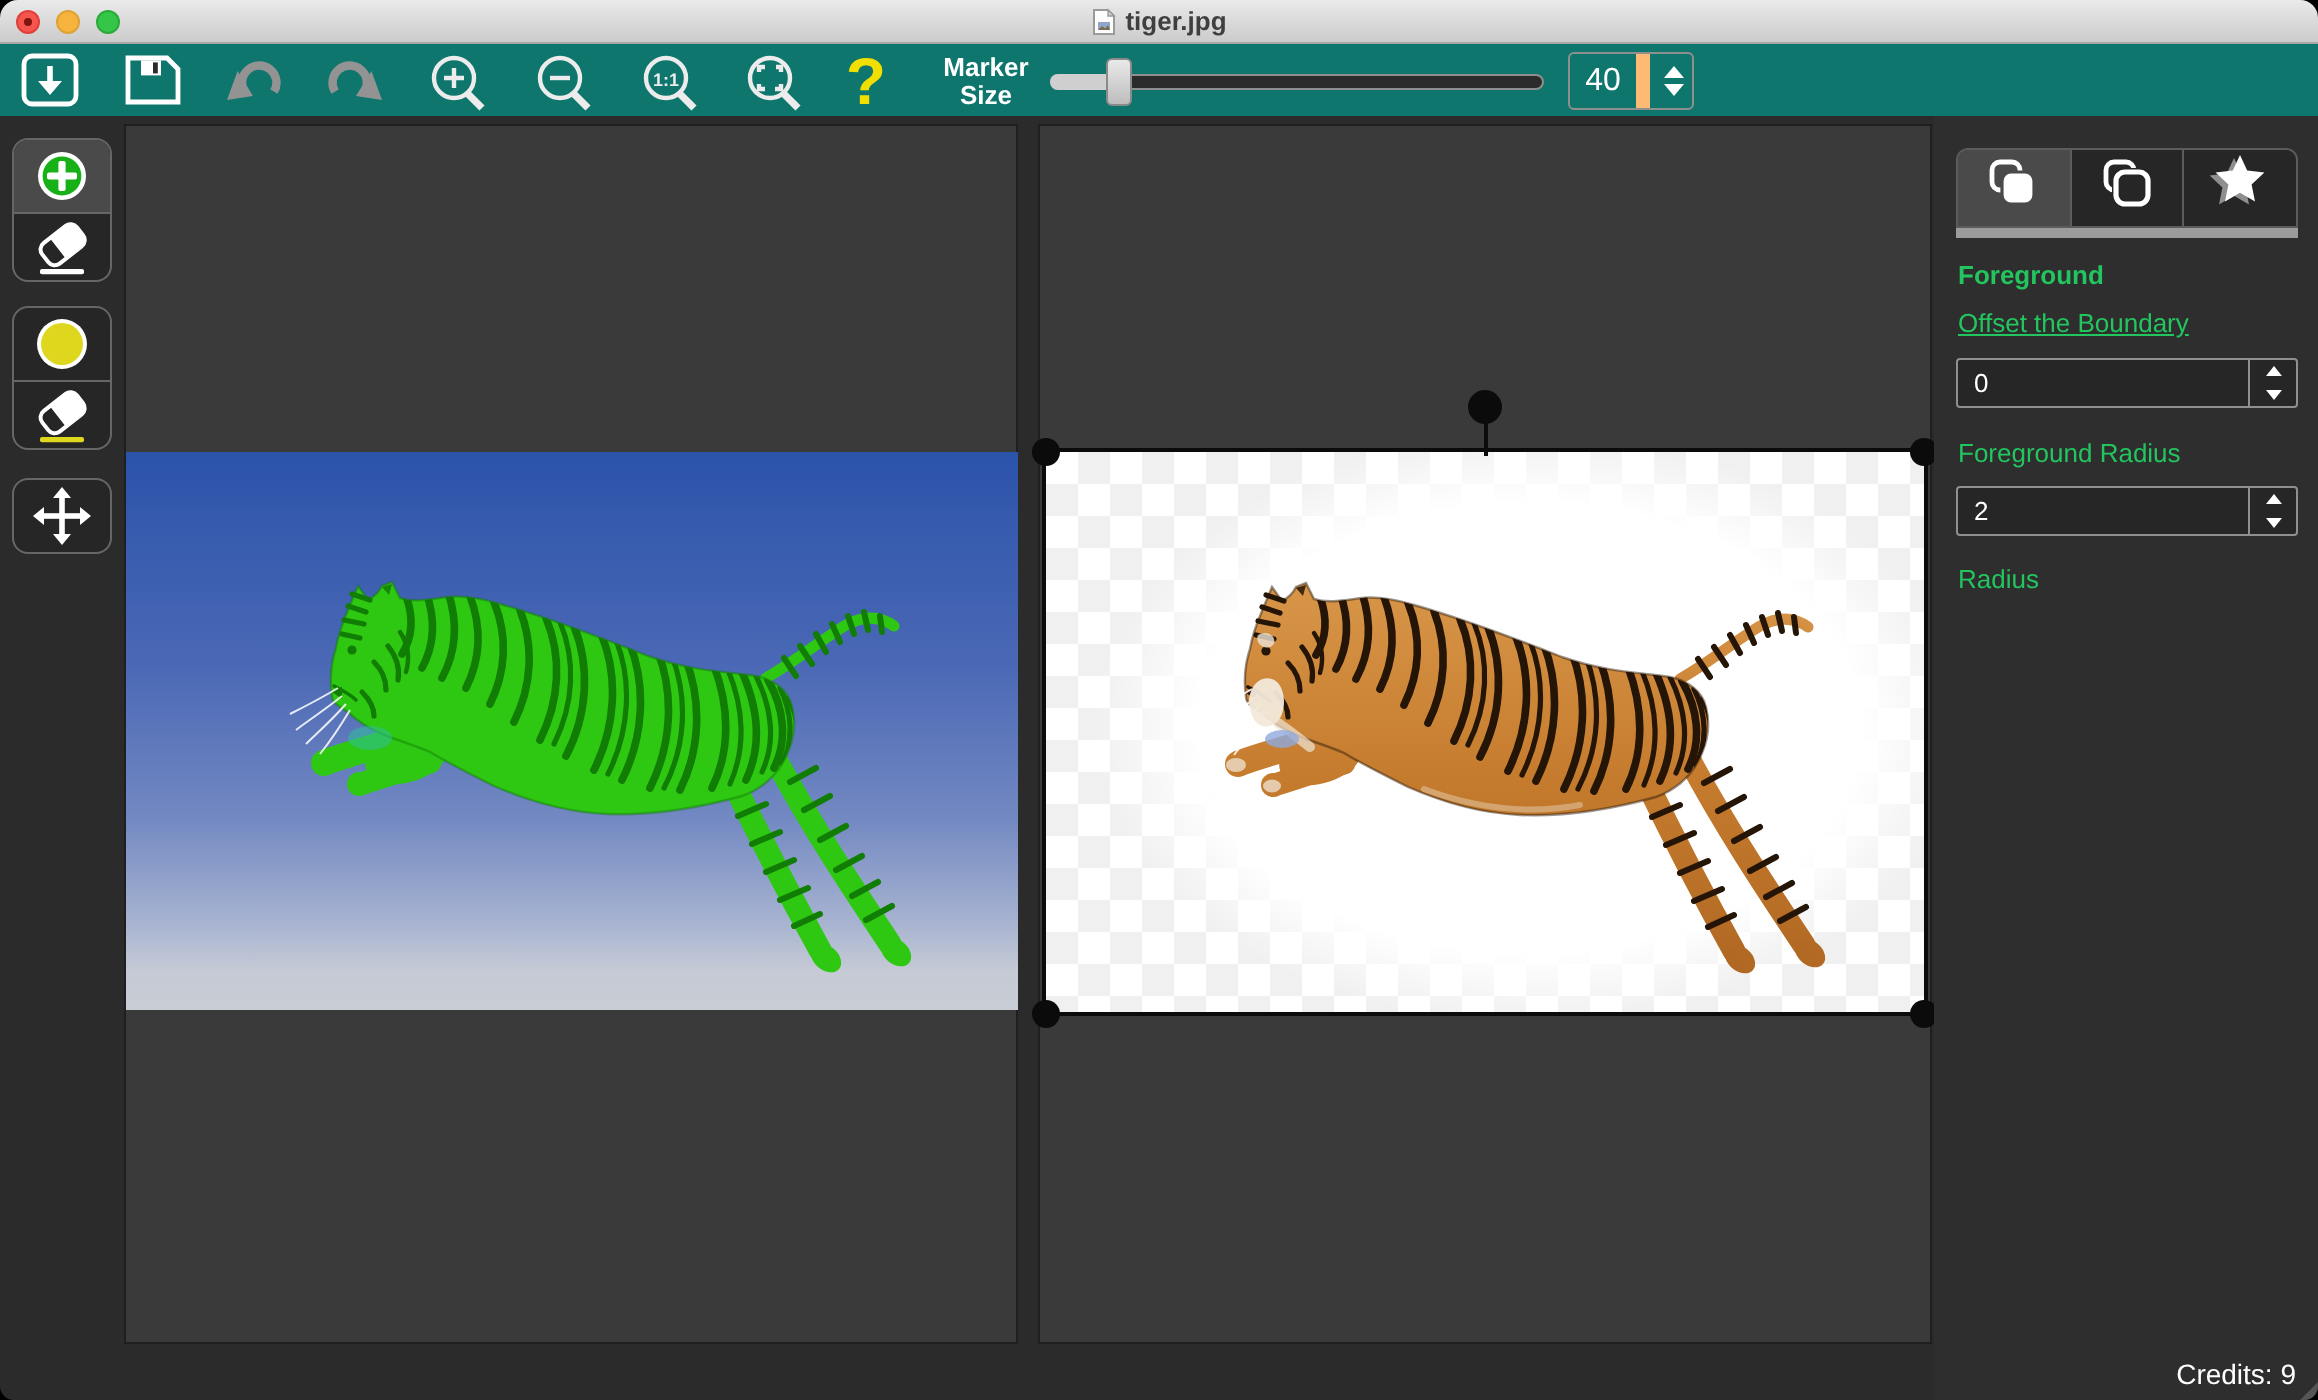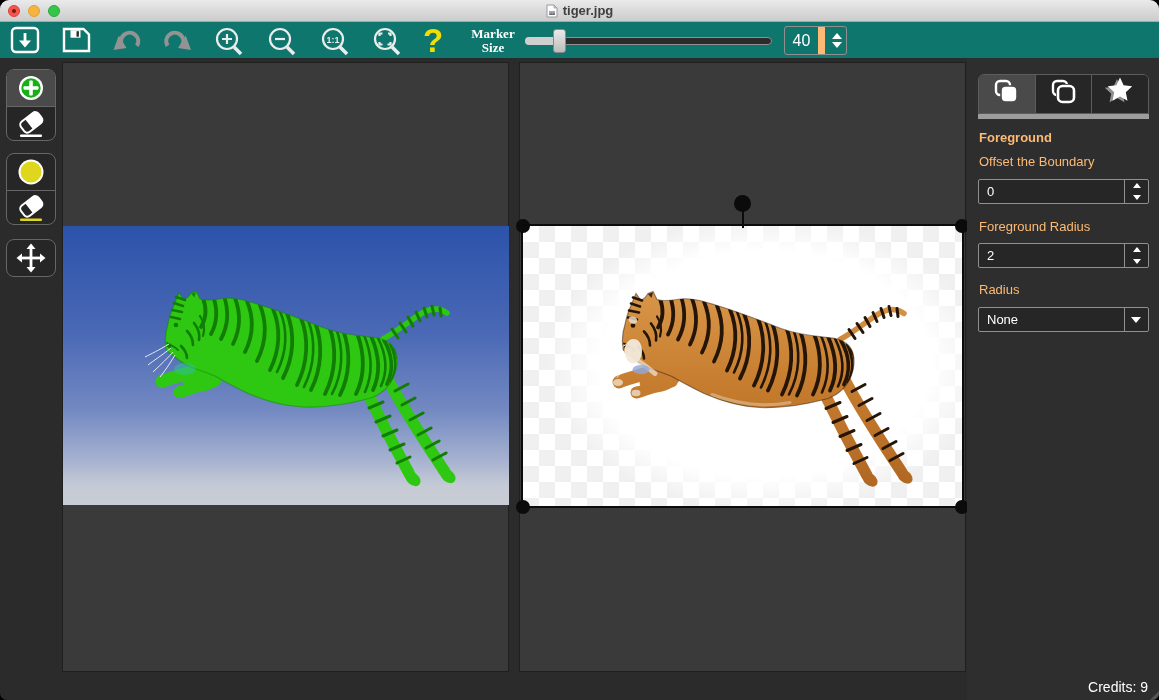--- a/index.html
+++ b/index.html
@@ -15,21 +15,21 @@
   #tl-r{left:8px;background:#f4554d;border:1px solid #e1403a;}
   #tl-r::after{content:"";position:absolute;left:3px;top:3px;width:4px;height:4px;border-radius:50%;background:#7e150f;}
   #tl-y{left:28px;background:#f6b43e;border:1px solid #dfa131;}
   #tl-g{left:48px;background:#35c649;border:1px solid #27ab38;}
   #title{position:absolute;left:0;top:0;width:100%;height:22px;text-align:center;
     font-size:13px;font-weight:bold;color:#3f3f3f;line-height:21px;}
   #title svg{vertical-align:-3px;margin-right:5px;}
   
   #toolbar{position:absolute;left:0;top:22px;width:1159px;height:36px;background:#0f766e;}
   #marker-label{position:absolute;left:457px;top:5px;width:72px;color:#fff;
-    font-size:13px;font-weight:bold;text-align:center;line-height:14px;font-family:Liberation Serif, serif;}
+    font-size:13px;font-weight:bold;text-align:center;line-height:14px;}
   #slider{position:absolute;left:525px;top:37px;width:247px;height:8px;border-radius:4px;
     border:1px solid #8f8f8f;background:#2b2b2b;}
   #slider-fill{position:absolute;left:525px;top:37px;width:34px;height:8px;border-radius:4px;background:#cfcfcf;}
   #slider-thumb{position:absolute;left:553px;top:29px;width:13px;height:24px;border-radius:3px;
     background:linear-gradient(#e9e9e9,#bdbdbd);border:1px solid #8a8a8a;}
   #numwrap{position:absolute;left:784px;top:26px;width:63px;height:29px;border:1px solid #8f8f8f;border-radius:3px;}
   #numval{position:absolute;left:0;top:0;width:40px;height:27px;border-right:7px solid #fdba74;
     color:#fff;font-size:16px;text-align:center;line-height:27px;}
   .stptri{position:absolute;left:47px;width:0;height:0;border-left:5px solid transparent;border-right:5px solid transparent;}
   #stp-up{top:6px;border-bottom:6px solid #fff;}
@@ -55,21 +55,21 @@
   #htop{position:absolute;left:734px;top:195px;width:17px;height:17px;border-radius:50%;background:#0b0b0b;}
   #hstem{position:absolute;left:742px;top:208px;width:2px;height:20px;background:#0b0b0b;}
   
   #rsb{position:absolute;left:967px;top:58px;width:192px;height:642px;background:#2e2e2f;}
   #tabs{position:absolute;left:978px;top:74px;width:171px;height:40px;border:1px solid #5c5c5c;
     border-radius:6px 6px 0 0;display:flex;overflow:hidden;}
   .tab{flex:1;position:relative;background:#262626;}
   .tab.sel{background:#4a4a4a;}
   .tab + .tab{border-left:1px solid #5c5c5c;}
   #tabbar-underline{position:absolute;left:978px;top:114px;width:171px;height:5px;background:#9c9c9c;}
-  .rlabel{position:absolute;left:979px;color:#fdba74;font-size:13px;}
+  .rlabel{position:absolute;left:979px;color:#22c55e;font-size:13px;}
   .rbox{position:absolute;left:978px;width:171px;height:25px;border:1px solid #909090;border-radius:2px;
     color:#fff;font-size:13px;line-height:23px;padding-left:8px;background:#262627;}
   .rbox .sep{position:absolute;right:23px;top:0;width:1px;height:23px;background:#909090;}
   .utri{position:absolute;right:7px;top:3px;width:0;height:0;border-left:4.5px solid transparent;border-right:4.5px solid transparent;border-bottom:5px solid #fff;}
   .dtri{position:absolute;right:7px;bottom:3px;width:0;height:0;border-left:4.5px solid transparent;border-right:4.5px solid transparent;border-top:5px solid #fff;}
   .seltri{position:absolute;right:7px;top:9px;width:0;height:0;border-left:5px solid transparent;border-right:5px solid transparent;border-top:6px solid #fff;}
   #resetbtn{position:absolute;left:979px;top:628px;width:168px;height:32px;border:1px solid #8a8a8a;border-radius:3px;
     color:#fff;font-size:13px;font-weight:bold;}
   #resetbtn .sep{position:absolute;right:21px;top:0;width:1px;height:30px;background:#8a8a8a;}
   #resetbtn span{position:absolute;left:0;top:0;width:168px;text-align:center;line-height:30px;}
@@ -381,21 +381,20 @@
     </div>
     <div class="tab">
       <svg width="55" height="36" viewBox="0 0 55 36">
         <path d="M25,4 l3.6,7.8 8.6,1 -6.4,5.9 1.7,8.5 -7.5,-4.3 -7.5,4.3 1.7,-8.5 -6.4,-5.9 8.6,-1 z" fill="#8f8f8f"></path>
         <path d="M28,2.5 l3.6,7.8 8.6,1 -6.4,5.9 1.7,8.5 -7.5,-4.3 -7.5,4.3 1.7,-8.5 -6.4,-5.9 8.6,-1 z" fill="#fff"></path>
       </svg>
     </div>
   </div>
   <div id="tabbar-underline"></div>
   <div class="rlabel" style="top:130px;font-weight:bold;">Foreground</div>
-  <div class="rlabel" style="top:154px;">Offset the Boundary</div>
+  <div class="rlabel" style="top:154px;text-decoration:underline;">Offset the Boundary</div>
   <div class="rbox" style="top:179px;">0<div class="sep"></div><div class="utri"></div><div class="dtri"></div></div>
   <div class="rlabel" style="top:219px;">Foreground Radius</div>
   <div class="rbox" style="top:243px;">2<div class="sep"></div><div class="utri"></div><div class="dtri"></div></div>
   <div class="rlabel" style="top:282px;">Radius</div>
-  <div class="rbox" style="top:307px;">None<div class="sep"></div><div class="seltri"></div></div>
   <div id="credits">Credits: 9</div>
   <div id="grip"></div>
 </div>
 
 </body></html>

